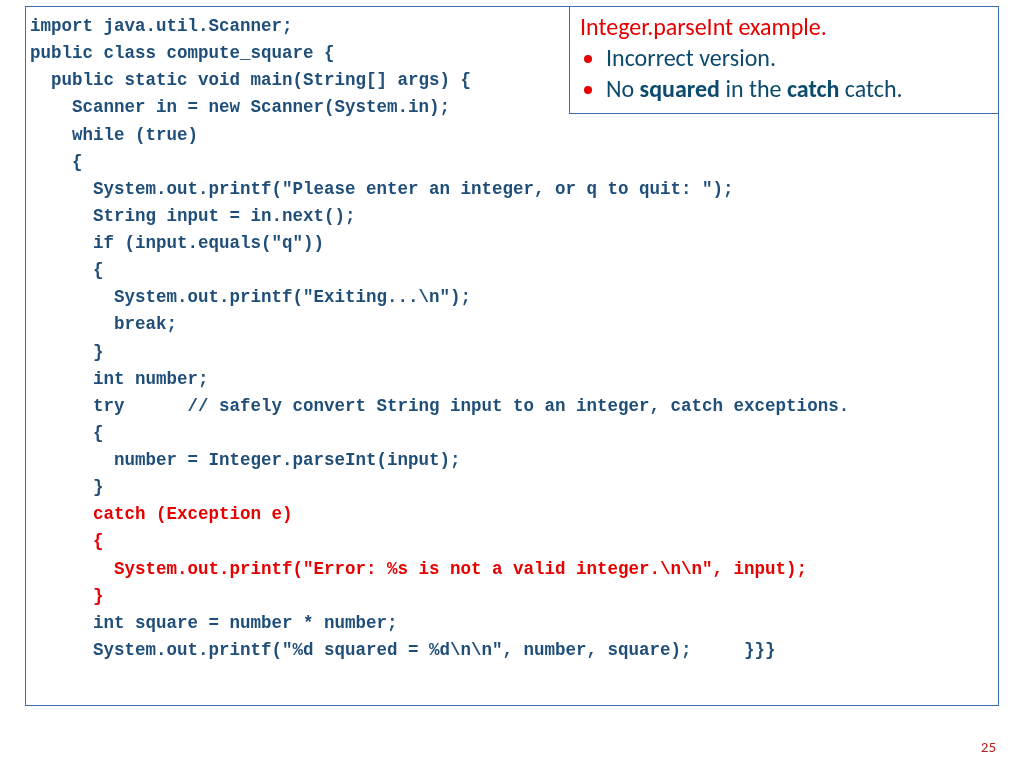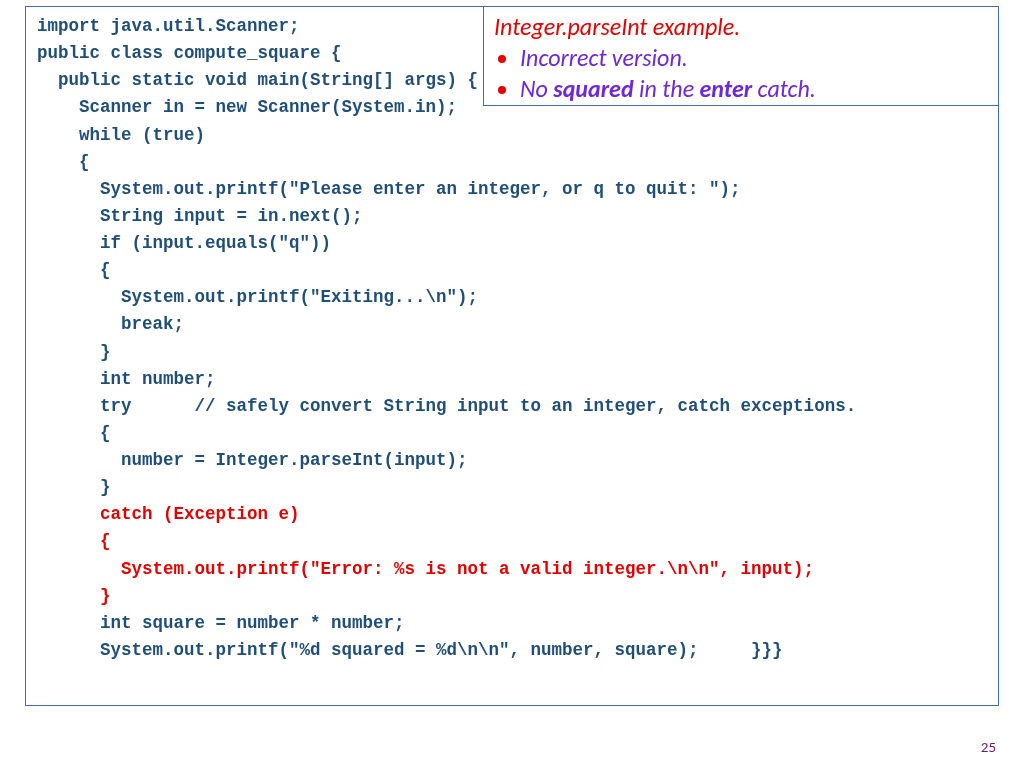--- a/index.html
+++ b/index.html
@@ -12,66 +12,65 @@
     position: relative;
   }
   .code-box {
     position: absolute;
     top: 6px;
     left: 25px;
     width: 974px;
     height: 700px;
     border: 1px solid #3b6fb3;
     box-sizing: border-box;
-    padding: 6px 11px;
+    padding: 6px 4px;
   }
   .note-box {
     position: absolute;
     top: 6px;
     right: 25px;
-    width: 516px;
+    width: 430px;
     border: 1px solid #3b6fb3;
     background: #fff;
     box-sizing: border-box;
-    padding: 4px 10px 0 10px;
+    padding: 4px 10px 8px 10px;
     font-family: Calibri, Arial, sans-serif;
-    font-style: italic;
   }
   .note-title {
     color: #e60000;
     font-size: 24px;
     line-height: 1.3;
   }
   .note-list {
     margin: 0;
     padding-left: 26px;
     list-style: disc;
     color: #e60000;
     font-size: 24px;
   }
   .note-list li {
-    color: #6d28d9;
+    color: #0c4a6e;
     line-height: 1.3;
   }
   .note-list li::marker {
     color: #e60000;
   }
   .code {
     font-family: "Courier New", monospace;
     font-size: 17.5px;
     font-weight: bold;
     color: #1f4e79;
     line-height: 1.55;
     white-space: pre;
   }
   .page-num {
     position: absolute;
     bottom: 12px;
     right: 28px;
-    color: #701a75;
+    color: #b91c1c;
     font-family: Calibri, Arial, sans-serif;
     font-size: 15px;
   }
   .b { font-weight: bold; }
   .red { color: #e60000; }
 </style>
 </head>
 <body>
 
 <div class="code-box">
@@ -98,17 +97,17 @@
 <span class="red">        System.out.printf("Error: %s is not a valid integer.\n\n", input);</span>
 <span class="red">      }</span>
 <span>      int square = number * number;</span>
 <span>      System.out.printf("%d squared = %d\n\n", number, square);     }}}</span></div>
 </div>
 
 <div class="note-box">
   <div class="note-title">Integer.parseInt example.</div>
   <ul class="note-list">
     <li><span>Incorrect version.</span></li>
-    <li><span>No </span><span class="b">squared</span><span> in the </span><span class="b">enter</span><span> catch.</span></li>
+    <li><span>No </span><span class="b">squared</span><span> in the </span><span class="b">catch</span><span> catch.</span></li>
   </ul>
 </div>
 
 <div class="page-num">25</div>
 
 </body></html>

